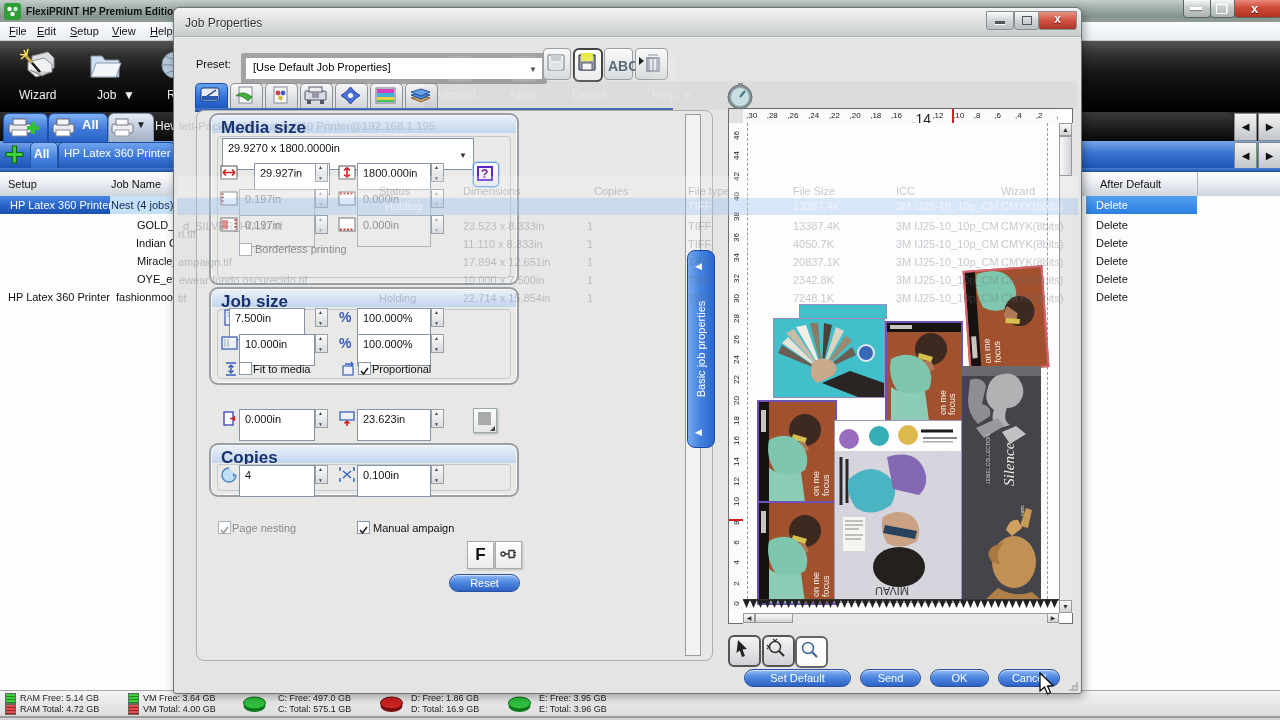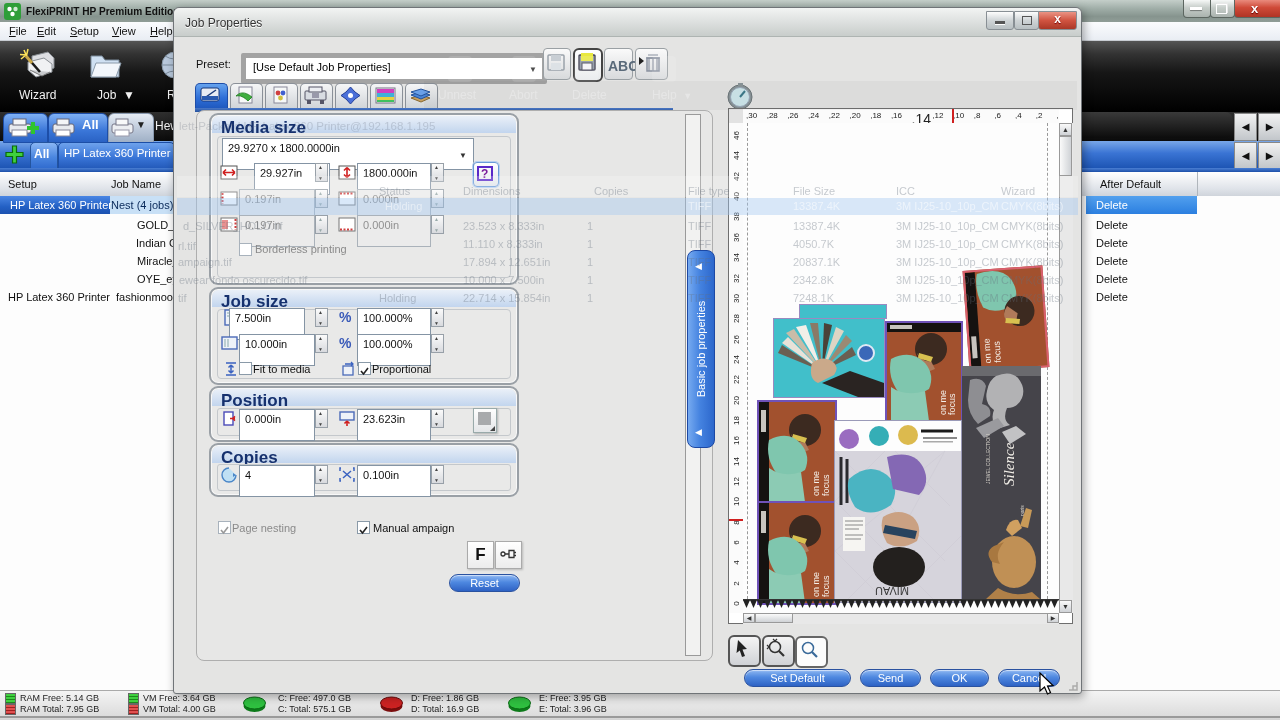--- a/index.html
+++ b/index.html
@@ -163,21 +163,21 @@
   <div class="row" style="left:1096px;top:219px">Delete</div>
   <div class="row" style="left:1096px;top:237px">Delete</div>
   <div class="row" style="left:1096px;top:255px">Delete</div>
   <div class="row" style="left:1096px;top:273px">Delete</div>
   <div class="row" style="left:1096px;top:291px">Delete</div>
   <div id="statusbar" class="abs"></div>
 
   <div class="abs" style="left:5px;top:693px;width:9px;height:9px;background:repeating-linear-gradient(180deg,#3fd03f 0 2px,#1a8a1a 2px 3px);border:1px solid #666"></div>
   <div class="abs" style="left:5px;top:704px;width:9px;height:9px;background:repeating-linear-gradient(180deg,#e05050 0 2px,#a02020 2px 3px);border:1px solid #666"></div>
   <div class="st" style="left:20px;top:693px">RAM Free: 5.14 GB</div>
-  <div class="st" style="left:20px;top:704px">RAM Total: 7.95 GB</div>
+  <div class="st" style="left:20px;top:704px">RAM Total: 4.72 GB</div>
   <div class="abs" style="left:128px;top:693px;width:9px;height:9px;background:repeating-linear-gradient(180deg,#3fd03f 0 2px,#1a8a1a 2px 3px);border:1px solid #666"></div>
   <div class="abs" style="left:128px;top:704px;width:9px;height:9px;background:repeating-linear-gradient(180deg,#e05050 0 2px,#a02020 2px 3px);border:1px solid #666"></div>
   <div class="st" style="left:143px;top:693px">VM Free: 3.64 GB</div>
   <div class="st" style="left:143px;top:704px">VM Total: 4.00 GB</div>
   <svg class="abs" style="left:242px;top:695px" width="25" height="18" viewBox="0 0 25 18">
     <ellipse cx="12.5" cy="11" rx="11" ry="6" fill="#0d7a1a"></ellipse>
     <ellipse cx="12.5" cy="8" rx="11" ry="6" fill="#2fc040" stroke="#0a6a14"></ellipse>
   </svg>
   <div class="st" style="left:278px;top:693px">C: Free: 497.0 GB</div>
   <div class="st" style="left:278px;top:704px">C: Total: 575.1 GB</div>
@@ -396,25 +396,20 @@
     <div class="cbl" style="left:79px;top:355px">Fit to media</div>
     <svg class="abs" style="left:166px;top:353px" width="16" height="16" viewBox="0 0 16 16">
         <rect x="3" y="5" width="10" height="9" fill="#eef2f8" stroke="#4a6ab8" stroke-width="1.3"></rect>
         <path d="M5 3 h8 M11 1 l2 2 -2 2" stroke="#3a62c0" stroke-width="1.3" fill="none"></path>
       </svg>
     <div class="cb" style="left:184px;top:354px"><svg width="11" height="11" viewBox="0 0 11 11">
           <path d="M2 5 l2.5 3 L9 2" stroke="#222" stroke-width="1.6" fill="none"></path>
         </svg></div>
     <div class="cbl" style="left:198px;top:355px">Proportional</div>
 
-    <div class="grp" style="top:378px;height:52px">
-      <div class="grphead"></div>
-        <div class="grptitle">Position</div>
-      <div style="position:absolute;left:6px;top:20px;right:6px;bottom:4px;border:1px solid #c4c8cc;border-radius:3px"></div>
-    </div>
     <svg class="abs" style="left:46px;top:402px" width="18" height="17" viewBox="0 0 18 17">
         <rect x="4" y="2" width="9" height="13" fill="#fff" stroke="#4a4ab8" stroke-width="1.4"></rect>
         <path d="M16 8.5 l-5 0 M13.5 8.5 l2.5 -2.2 M13.5 8.5 l2.5 2.2" transform="translate(-1 0)" stroke="#d02020" stroke-width="1.6" fill="none"></path>
       </svg>
     <div class="fld" style="left:65px;top:401px;width:76px">0.000in</div>
     <div class="spin" style="left:141px;top:401px"></div>
     <svg class="abs" style="left:164px;top:402px" width="18" height="17" viewBox="0 0 18 17">
         <rect x="2" y="2" width="14" height="8" fill="#eef2f8" stroke="#4a6ab8" stroke-width="1.4"></rect>
         <path d="M9 16 v-5 M9 11 l-2.5 2.5 M9 11 l2.5 2.5" stroke="#d02020" stroke-width="1.6" fill="none"></path>
       </svg>
@@ -717,21 +712,21 @@
         <div class="ghost" style="left:619px;top:266px">2342.8K</div>
         <div class="ghost" style="left:722px;top:266px">3M IJ25-10_10p_CM</div>
         <div class="ghost" style="left:827px;top:266px">CMYK(8bits)</div>
         <div class="ghost" style="left:289px;top:284px">22.714 x 15.854in</div>
         <div class="ghost" style="left:413px;top:284px">1</div>
         <div class="ghost" style="left:514px;top:284px">TIFF</div>
         <div class="ghost" style="left:619px;top:284px">7248.1K</div>
         <div class="ghost" style="left:722px;top:284px">3M IJ25-10_10p_CM</div>
         <div class="ghost" style="left:827px;top:284px">CMYK(8bits)</div>
         <div class="ghost" style="left:9px;top:212px">d_SILVER_HOLO.tif</div>
-        <div class="ghost" style="left:4px;top:232px">rl.tif</div>
+        <div class="ghost" style="left:4px;top:220px">rl.tif</div>
         <div class="ghost" style="left:4px;top:248px">ampaign.tif</div>
         <div class="ghost" style="left:5px;top:266px">ewear fondo oscurecido.tif</div>
         <div class="ghost" style="left:4px;top:284px">tif</div>
         <div class="ghost" style="left:205px;top:284px">Holding</div>
         <div class="ghost" style="left:5px;top:112px;font-size:11.5px;color:rgba(95,105,120,.25)">lett-Packard HP Latex 360 Printer@192.168.1.195</div>
       </div>
   </div>
 </div>
 
 </body></html>

